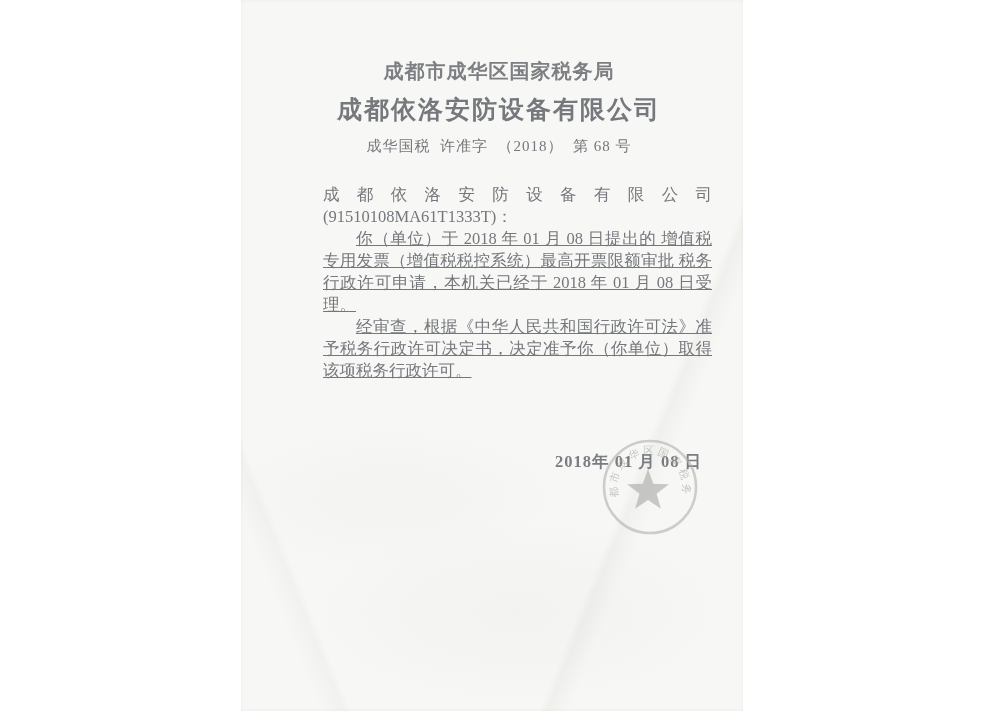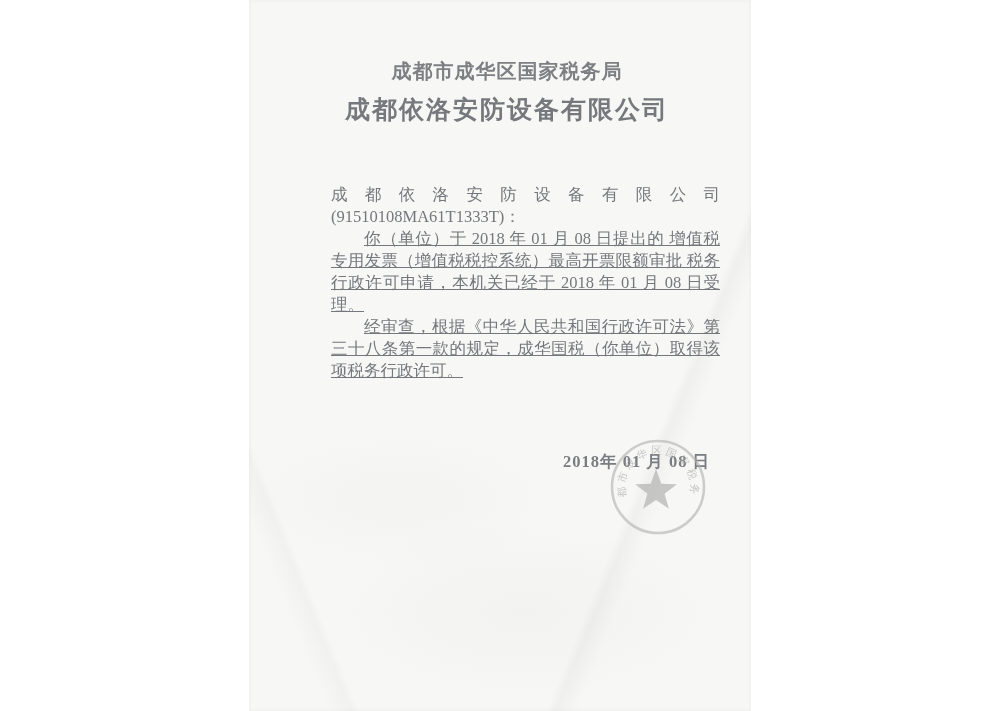--- a/index.html
+++ b/index.html
@@ -12,21 +12,21 @@
     font-family: "Liberation Serif", "DejaVu Serif", serif;
   }
   .scan-stage {
     position: relative;
     width: 1000px;
     height: 711px;
     background: #ffffff;
   }
   .paper {
     position: absolute;
-    left: 249px;
+    left: 241px;
     top: 0;
     width: 502px;
     height: 711px;
     background:
       radial-gradient(ellipse 320px 140px at 55% 86%, rgba(120,120,115,0.04), transparent 65%),
       radial-gradient(ellipse 260px 110px at 30% 70%, rgba(120,120,115,0.03), transparent 65%),
       linear-gradient(112deg, transparent 74%, rgba(100,100,95,0.05) 75.2%, transparent 78%),
       linear-gradient(248deg, transparent 86%, rgba(100,100,95,0.04) 87%, transparent 90%),
       #f7f7f5;
     box-shadow: inset 0 0 4px rgba(0,0,0,0.05);
@@ -103,26 +103,27 @@
 </style>
 </head>
 <body>
 
 <div class="scan-stage">
   <div class="paper">
 
     <div class="header">
       <div class="authority">成都市成华区国家税务局</div>
       <div class="doc-title">成都依洛安防设备有限公司</div>
+      <div class="doc-number">成华国税  许准字  （2018）  第 68 号</div>
     </div>
 
     <div class="body-text">
       <div class="recipient">成都依洛安防设备有限公司 (91510108MA61T1333T)：</div>
       <p class="para">你（单位）于 2018 年 01 月 08 日提出的 增值税专用发票（增值税税控系统）最高开票限额审批 税务行政许可申请，本机关已经于 2018 年 01 月 08 日受理。</p>
-      <p class="para">经审查，根据《中华人民共和国行政许可法》第三十八条第一款的规定，成华国税（你单位）取得该项税务行政许可。</p>
+      <p class="para">经审查，根据《中华人民共和国行政许可法》准予税务行政许可决定书，决定准予你（你单位）取得该项税务行政许可。</p>
     </div>
 
     <div class="date-line">2018年 01 月 08 日</div>
 
     <svg class="seal" viewBox="-60 -60 120 120" xmlns="http://www.w3.org/2000/svg">
       <circle cx="0" cy="0" r="46" fill="none" stroke="#aeafac" stroke-width="2.6" opacity="0.8"></circle>
       <path id="sealArc" d="M -31 11 A 32.9 32.9 0 1 1 31 11" fill="none" stroke="none"></path>
       <text font-size="10.5" letter-spacing="3.2" fill="#a7a8a5" opacity="0.85">
         <textPath href="#sealArc" startOffset="50%" text-anchor="middle">成都市成华区国家税务局</textPath>
       </text>

